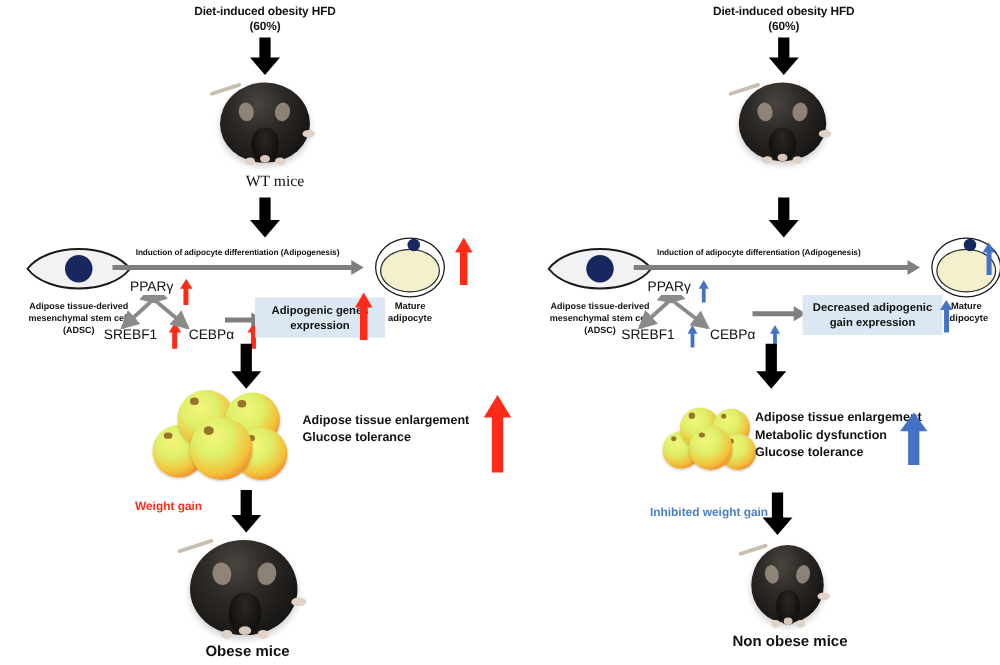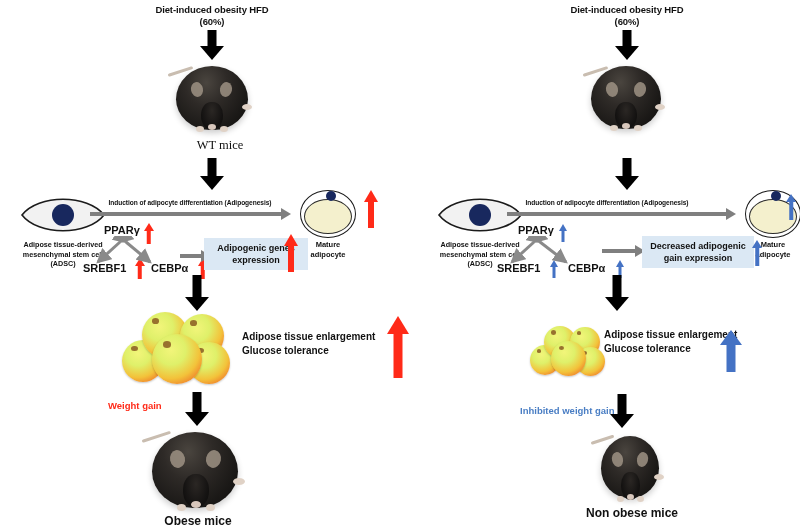--- a/index.html
+++ b/index.html
@@ -8,21 +8,21 @@
 
   .abs{position:absolute;}
   .ctr{text-align:center;}
 
   
   .hdr{font-size:9.5px;font-weight:bold;line-height:12px;letter-spacing:-0.1px;}
   .mouse-lbl{font-size:12.5px;font-weight:400;}
   .mouse-lbl-b{font-size:12px;font-weight:bold;}
   .adsc-lbl{font-size:7.2px;font-weight:bold;line-height:9.5px;}
   .induction-lbl{font-size:6.6px;font-weight:bold;letter-spacing:-0.05px;}
-  .gene{font-size:11px;font-weight:700;}
+  .gene{font-size:11px;font-weight:400;}
   .genebox-txt{font-size:9px;font-weight:bold;line-height:12px;}
   .mature-lbl{font-size:7.5px;font-weight:bold;line-height:10px;}
   .outcome{font-size:10px;font-weight:bold;line-height:14px;}
   .weight-red{font-size:9.5px;font-weight:bold;color:#ff2a18;}
   .weight-blue{font-size:9.5px;font-weight:bold;color:#4a7ec4;}
   .italic{font-style:italic;font-weight:bold;}
   .sup{font-size:8px;vertical-align:super;font-style:italic;font-weight:bold;}
 
   
   .arrowD{position:absolute;}
@@ -329,20 +329,21 @@
   <div class="fatcluster" style="left:518px;top:325px;width:78px;height:58px;">
     <div class="fat" style="left:0px;top:20px;width:30px;height:30px;"></div>
     <div class="fat" style="left:14px;top:1px;width:32px;height:32px;"></div>
     <div class="fat" style="left:40px;top:2px;width:30px;height:30px;"></div>
     <div class="fat" style="left:46px;top:22px;width:29px;height:29px;"></div>
     <div class="fat" style="left:21px;top:16px;width:35px;height:35px;"></div>
   </div>
 
   <div class="abs outcome" style="left:592px;top:328px;width:170px;">
     <div>Adipose tissue enlargement</div>
+    <div>Metabolic dysfunction</div>
     <div>Glucose tolerance</div>
   </div>
 
   <div class="upArr" style="left:708px;top:330px;width:22px;height:42px;">
     <div class="ushaft" style="width:9px;height:28px;background:#4472c4;"></div>
     <div class="uhead" style="border-left-width:11px;border-right-width:11px;border-bottom-width:15px;border-bottom-color:#4472c4;"></div>
   </div>
 
   <div class="abs weight-blue" style="left:508px;top:405px;">Inhibited weight gain</div>
 

